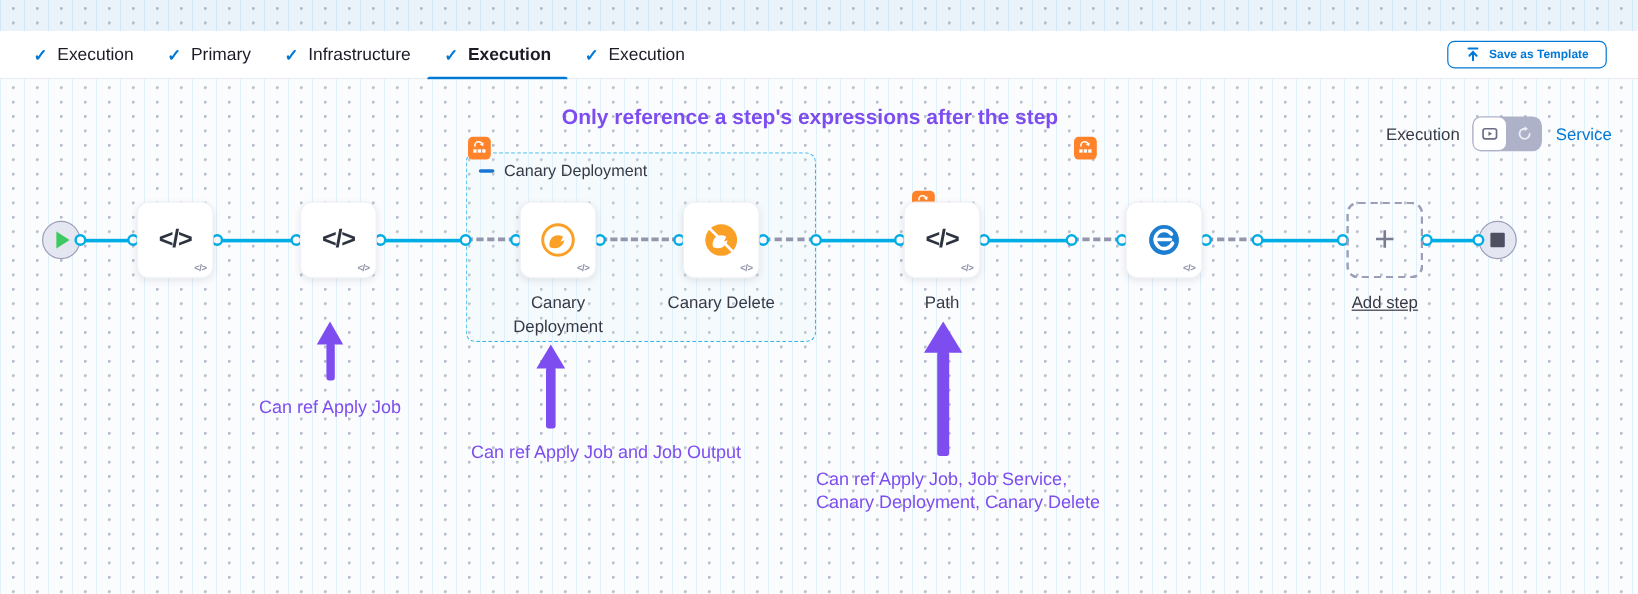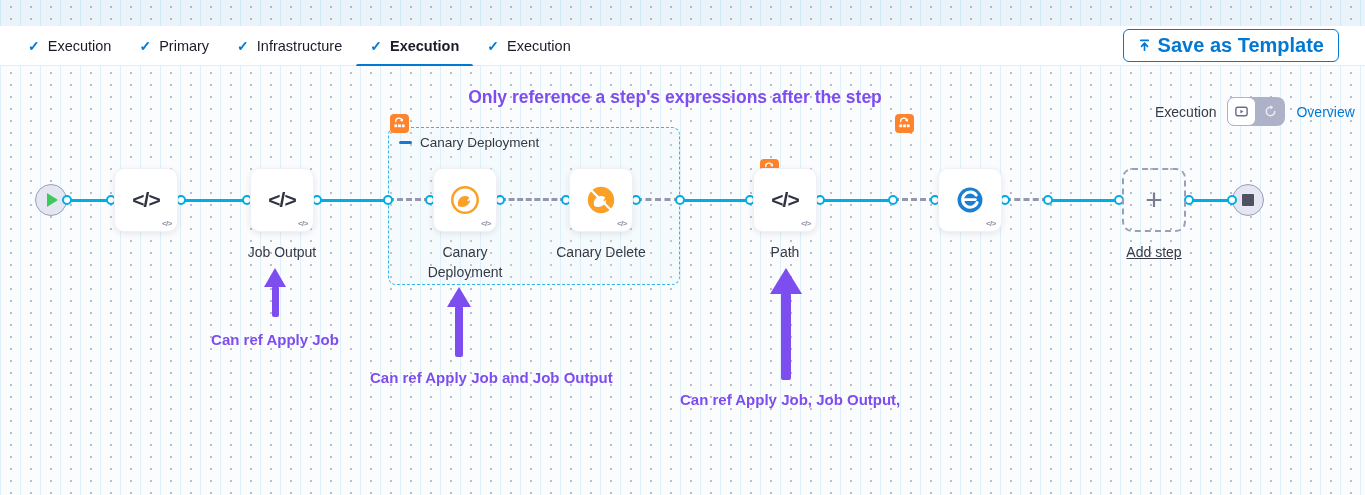--- a/index.html
+++ b/index.html
@@ -34,40 +34,40 @@
   .tab .chk { color:#0278D5; font-size:14px; font-weight:700; }
   .tab.active { font-weight:700; }
   .tab.active::after {
     content:""; position:absolute; left:0; right:0; bottom:-1px; height:3px;
     background:#0278D5; border-radius:2px 2px 0 0;
   }
   .spacer { flex:1; }
   .save-btn {
     display:flex; align-items:center; gap:7px;
     border:1px solid #0278D5; color:#0278D5; background:#fff;
-    font-size:20px; font-weight:700; padding:4px 14px; border-radius:6px; cursor:pointer;
+    font-size:10px; font-weight:700; padding:4px 14px; border-radius:6px; cursor:pointer;
     font-family:"Liberation Sans", sans-serif;
   }
   
   .canvas { position:absolute; left:0; top:66px; width:1365px; height:429px; }
   .abs { position:absolute; }
   
   .mode-label { font-size:14px; color:#383946; }
   .toggle {
     width:58px; height:29px; background:#AEB2C9; border-radius:8px;
     display:flex; align-items:center; position:relative; cursor:pointer;
   }
   .toggle-seg { width:29px; height:29px; display:flex; align-items:center; justify-content:center; }
   .toggle-seg.on {
     background:#fff; border:1px solid #AEB2C9; border-radius:7px; height:29px;
   }
   .rollback { font-size:14px; color:#0278D5; cursor:pointer; }
   
   .purple-title { font-size:17.5px; font-weight:700; color:#7D4DF0; }
-  .purple-note { font-size:15px; font-weight:700; color:#7D4DF0; line-height:19px; }
+  .purple-note { font-size:15px; font-weight:400; color:#7D4DF0; line-height:19px; }
   .arrow-head { width:0; height:0; position:absolute; }
   .arrow-shaft { background:#7D4DF0; border-radius:2px; position:absolute; }
   
   .line-solid { position:absolute; top:133px; height:3px; background:#00ADE4; }
   .line-dashed { position:absolute; top:132px; height:0; border-top:3px dashed #9496AD; }
   .dot {
     position:absolute; top:129px; width:10px; height:10px; border-radius:50%;
     background:#fff; border:2px solid #00ADE4;
   }
   .node {
@@ -157,21 +157,21 @@
           <path d="M6.8 6 L10 8 L6.8 10 Z" fill="#6B6D85"></path>
         </svg>
       </div>
       <div class="toggle-seg">
         <svg width="15" height="15" viewBox="0 0 16 16">
           <path d="M12.5 8 A4.5 4.5 0 1 1 8 3.5" fill="none" stroke="#EDEEF5" stroke-width="1.6" stroke-linecap="round"></path>
           <path d="M8 1.2 L11 3.5 L8 5.8 Z" fill="#EDEEF5"></path>
         </svg>
       </div>
     </div>
-    <span class="rollback">Overview</span>
+    <span class="rollback">Service</span>
   </div>
 
   <div class="group-box" style="left:388px; width:292px;">
     <div class="group-head">
       <span class="minus-dash"></span>
       <span class="group-label">Canary Deployment</span>
     </div>
   </div>
 
   <div class="badge" style="left:390px; top:48px;">
@@ -276,34 +276,34 @@
       <path d="M26 21 A8.5 8.5 0 1 1 25 12.5" fill="none" stroke="#fff" stroke-width="3.4" stroke-linecap="round"></path>
       <path d="M10.5 17.5 H24" stroke="#fff" stroke-width="3.2" stroke-linecap="round"></path>
     </svg>
     <span class="chip">&lt;/&gt;</span>
   </div>
 
   <div class="addstep" style="left:1122px;">
     <span>+</span>
   </div>
 
-  <div class="step-label" style="left:212px; width:140px;">Job Output</div>
   <div class="step-label" style="left:405px; width:120px;">Canary Deployment</div>
   <div class="step-label" style="left:531px; width:140px;">Canary Delete</div>
   <div class="step-label" style="left:715px; width:140px;">Path</div>
   <div class="step-label" style="left:1104px; width:100px;text-decoration:underline;">Add step</div>
 
   <div class="arrow-head" style="left:264px; top:202px; border-left:11px solid transparent; border-right:11px solid transparent; border-bottom:19px solid #7D4DF0;"></div>
   <div class="arrow-shaft" style="left:272px; top:220px; width:7px; height:31px;"></div>
 
   <div class="arrow-head" style="left:447px; top:221px; border-left:12px solid transparent; border-right:12px solid transparent; border-bottom:20px solid #7D4DF0;"></div>
   <div class="arrow-shaft" style="left:455px; top:240px; width:8px; height:51px;"></div>
 
   <div class="arrow-head" style="left:770px; top:202px; border-left:16px solid transparent; border-right:16px solid transparent; border-bottom:26px solid #7D4DF0;"></div>
   <div class="arrow-shaft" style="left:781px; top:227px; width:10px; height:87px;"></div>
 
   <div class="abs purple-note" style="left:190px; top:264px; width:170px; text-align:center;">Can ref Apply Job</div>
-  <div class="abs purple-note" style="left:370px; top:302px; width:270px; text-align:left;">Can ref Apply Job and Job Output</div>
+  <div class="abs purple-note" style="left:370px; top:302px; width:270px; text-align:center;">Can ref Apply Job and Job Output</div>
   <div class="abs" style="left:680px; top:324px;">
-    <div class="purple-note">Can ref Apply Job, Job Output,</div>
+    <div class="purple-note">Can ref Apply Job, Job Service,</div>
+    <div class="purple-note">Canary Deployment, Canary Delete</div>
   </div>
 
 </div>
 
 </body></html>

